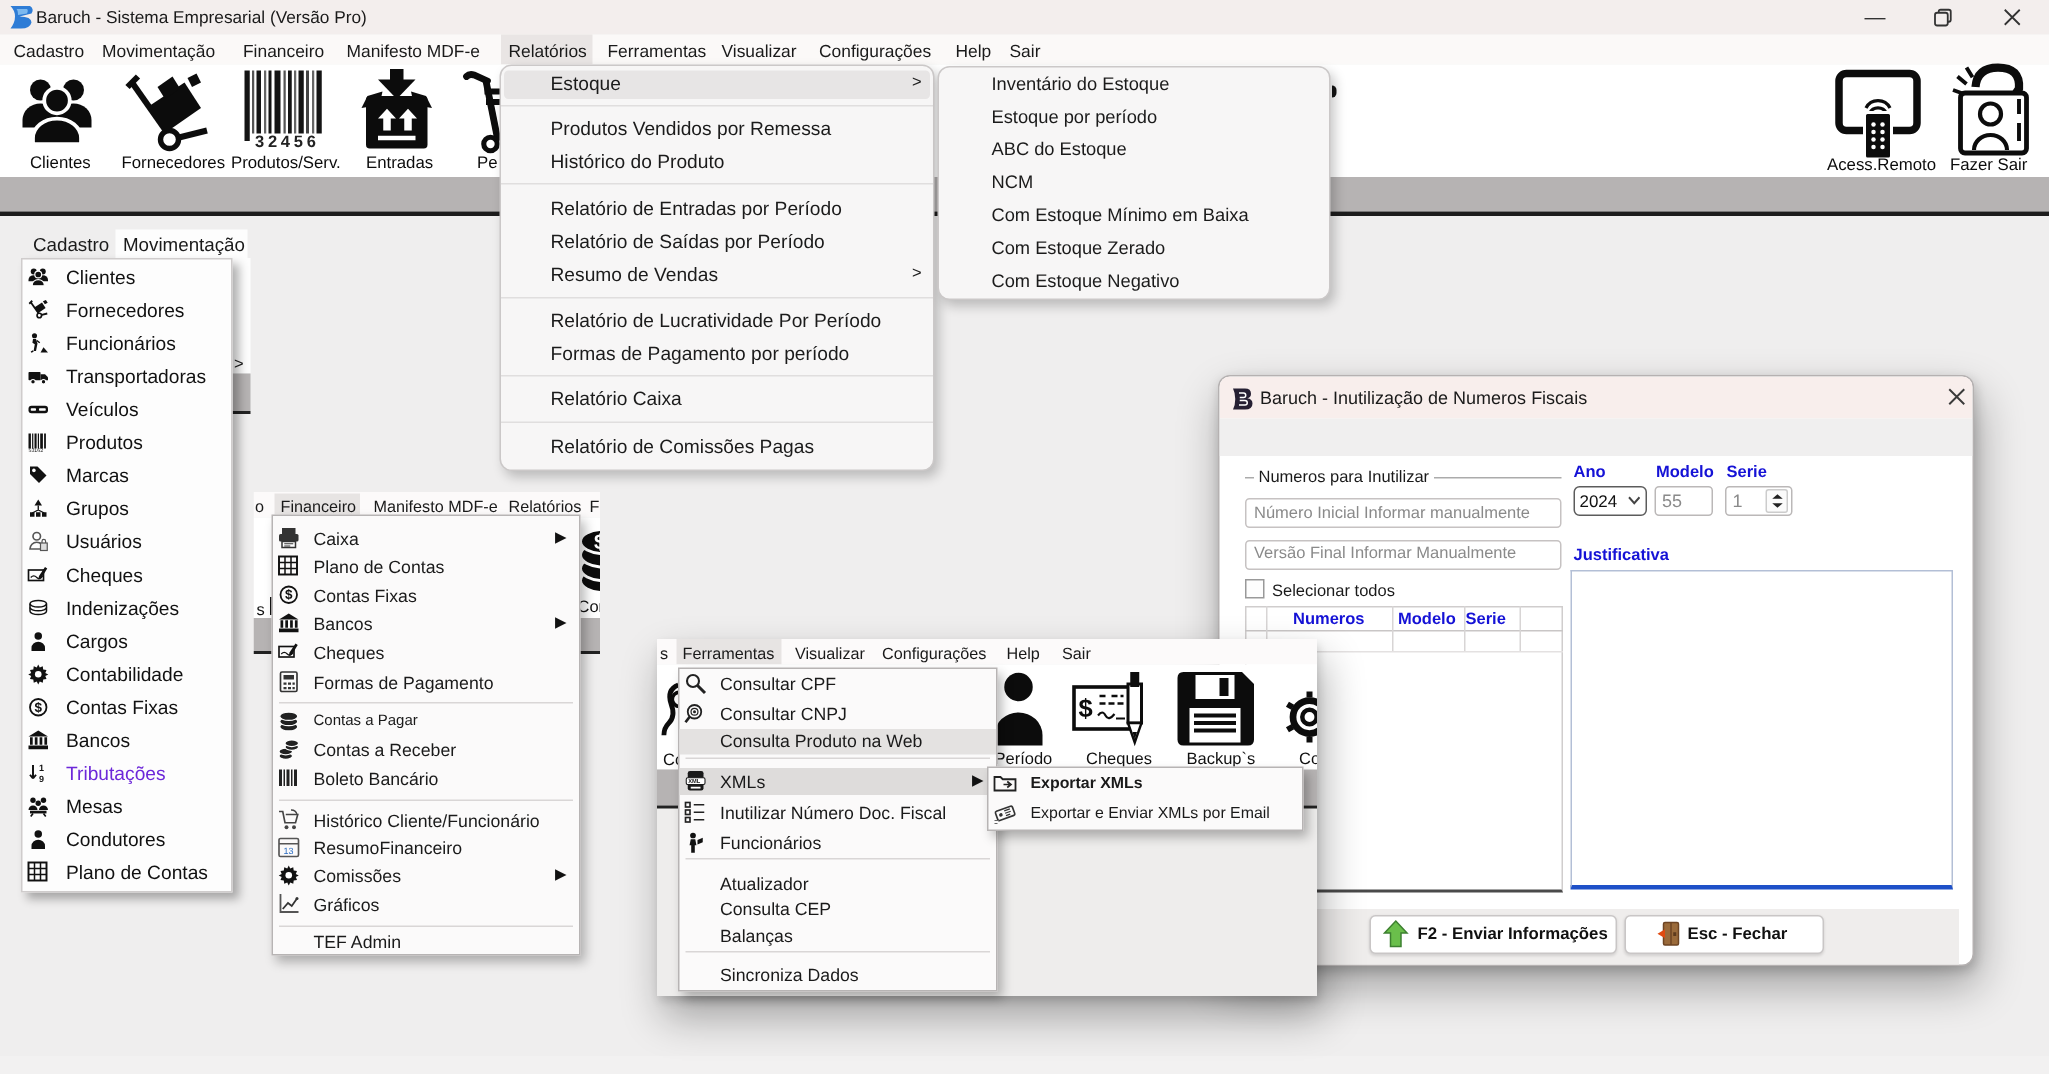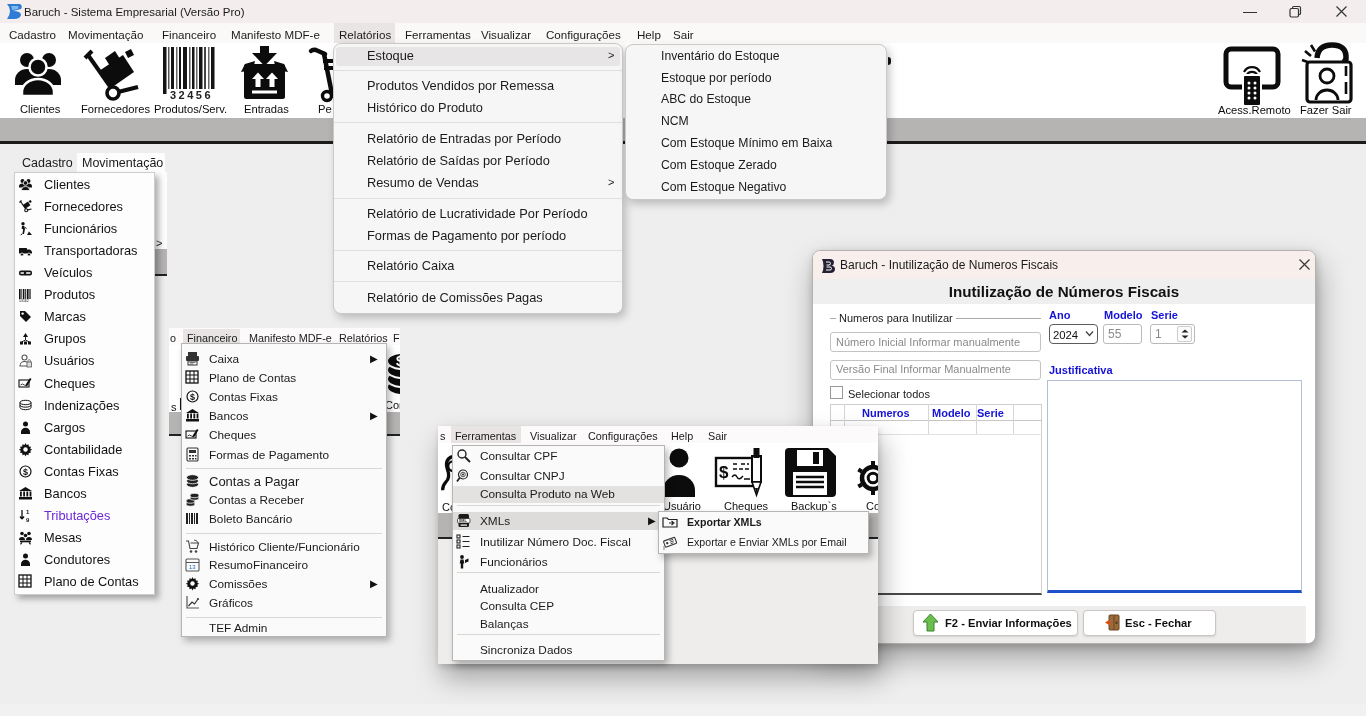--- a/index.html
+++ b/index.html
@@ -310,21 +310,20 @@
  <div class="ab" style="left:0;top:0;width:100%;height:28px;background:#f8eeec"></div>
  <div class="ab" style="left:0;top:28px;width:100%;height:25px;background:#f0efef"></div>
  <svg style="left:8px;top:7px" width="14" height="15" viewBox="0 0 14 15">
       <path d="M1 1 h8 q4 0 4 3.5 q0 2.5-2.5 3 q3.5.5 3.5 3.5 q0 4-5 4 H1 q1.5-3 1.5-7 T1 1 Z" fill="#262033"></path>
       <path d="M5 4 h3 q1.5 0 1.5 1.5 T8 7 H5.5 M5.5 9 H9 q1.5 0 1.5 1.5 T9 12 H5" stroke="#fff" stroke-width="1" fill="none"></path>
     </svg>
  <div class="t" style="left:27px;top:8px;font-size:12px;color:#1a1a1a">Baruch - Inutilização de Numeros Fiscais</div>
  <svg style="left:486px;top:8px" width="11" height="11" viewBox="0 0 11 11">
       <path d="M0.5 0.5 L10.5 10.5 M10.5 0.5 L0.5 10.5" stroke="#3a3a3a" stroke-width="1.3"></path>
     </svg>
- <div class="t" style="left:0;top:32px;width:100%;text-align:center;font-size:15.2px;font-weight:bold;color:#111">Inutilização de Números Fiscais</div>
 
  <div class="ab" style="left:17px;top:67px;width:211px;height:1px;background:#ababab"></div>
  <div class="t" style="left:23px;top:61px;font-size:11px;color:#1a1a1a;background:#fff;padding:0 3px">Numeros para Inutilizar</div>
  <div class="ab" style="left:17px;top:81px;width:211px;height:20px;background:#fff;border:1px solid #c6c2c2;border-radius:3px"></div>
  <div class="t" style="left:23px;top:85px;font-size:11px;color:#8a8a8a">Número Inicial Informar manualmente</div>
  <div class="ab" style="left:17px;top:109px;width:211px;height:20px;background:#fff;border:1px solid #c6c2c2;border-radius:3px"></div>
  <div class="t" style="left:23px;top:112px;font-size:11px;color:#8a8a8a">Versão Final Informar Manualmente</div>
  <div class="ab" style="left:17px;top:135px;width:13px;height:13px;background:#fdfdfd;border:1px solid #999"></div>
  <div class="t" style="left:35px;top:137px;font-size:11px;font-weight:normal;color:#1a1a1a">Selecionar todos</div>
 
@@ -449,21 +448,21 @@
     </svg>
     <div class="t" style="left:209px;top:448.5px;font-size:11.8px;color:#1a1a1a">Formas de Pagamento</div>
     <div class="wsep" style="left:186px;top:468px;width:196px"></div>
     <svg class="ab" style="left:186px;top:474px" width="13" height="14" viewBox="0 0 13 14">
       <g stroke="#fff" stroke-width=".8" fill="#222">
         <ellipse cx="6.5" cy="10.5" rx="6" ry="2.8"></ellipse>
         <ellipse cx="6.5" cy="7" rx="6" ry="2.8"></ellipse>
         <ellipse cx="6.5" cy="3.5" rx="6" ry="2.8"></ellipse>
       </g>
     </svg>
-    <div class="t" style="left:209px;top:474.5px;font-size:13px;color:#1a1a1a">Contas a Pagar</div>
+    <div class="t" style="left:209px;top:474.5px;font-size:10px;color:#1a1a1a">Contas a Pagar</div>
     <svg class="ab" style="left:186px;top:493px" width="13" height="14" viewBox="0 0 13 14">
       <g stroke="#fff" stroke-width=".8" fill="#222">
         <ellipse cx="4.5" cy="11" rx="4.5" ry="2.2"></ellipse>
         <ellipse cx="4.5" cy="8" rx="4.5" ry="2.2"></ellipse>
       </g>
       <g stroke="#fff" stroke-width=".8" fill="#222">
         <ellipse cx="8.5" cy="5" rx="4.5" ry="2.2"></ellipse>
         <ellipse cx="8.5" cy="2.5" rx="4.5" ry="2.2"></ellipse>
       </g>
     </svg>
@@ -520,21 +519,21 @@
  <div class="ab" style="left:0;top:17px;width:440px;height:70px;background:#fff"></div>
  <svg style="left:3px;top:26px" width="16" height="46" viewBox="0 0 20 50">
       <path d="M14 2 Q4 6 8 18 Q12 28 6 34 Q2 38 2 44" fill="none" stroke="#0c0c0c" stroke-width="4"></path>
       <circle cx="15" cy="14" r="6" fill="none" stroke="#0c0c0c" stroke-width="3"></circle>
     </svg>
  <div class="t" style="left:4px;top:75px;font-size:11px;color:#111">Co</div>
  <svg style="left:224px;top:22px" width="34" height="49" viewBox="0 0 34 49">
       <circle cx="17" cy="10" r="9.5" fill="#0c0c0c"></circle>
       <path d="M1 49 v-7 a16 15 0 0 1 32 0 v7 z" fill="#0c0c0c"></path>
     </svg>
- <div class="t" style="left:225px;top:74px;font-size:11px;color:#111">Usuário</div>
+ <div class="t" style="left:225px;top:74px;font-size:11px;color:#111">Período</div>
  <svg style="left:278px;top:22px" width="52" height="50" viewBox="0 0 52 50">
       <rect x="0" y="10" width="42" height="28" fill="#fff" stroke="#0c0c0c" stroke-width="2.4"></rect>
       <text x="3" y="30" font-size="17" font-weight="bold" fill="#0c0c0c">$</text>
       <path d="M17 16 h5 M25 16 h8 M17 21 h16" stroke="#0c0c0c" stroke-width="1.6" stroke-dasharray="4 2"></path>
       <path d="M16 29 q3-4 5 0 t6-1 M28 31 h6" stroke="#0c0c0c" stroke-width="1.4" fill="none"></path>
       <rect x="36" y="8" width="9" height="26" fill="#fff" stroke="#0c0c0c" stroke-width="2"></rect>
       <rect x="37.5" y="0" width="6" height="10" fill="#0c0c0c"></rect>
       <path d="M36 34 L40.5 47 L45 34 Z" fill="#fff" stroke="#0c0c0c" stroke-width="1.6"></path>
       <path d="M39 40 L40.5 45 L42 40 Z" fill="#0c0c0c"></path>
     </svg>

